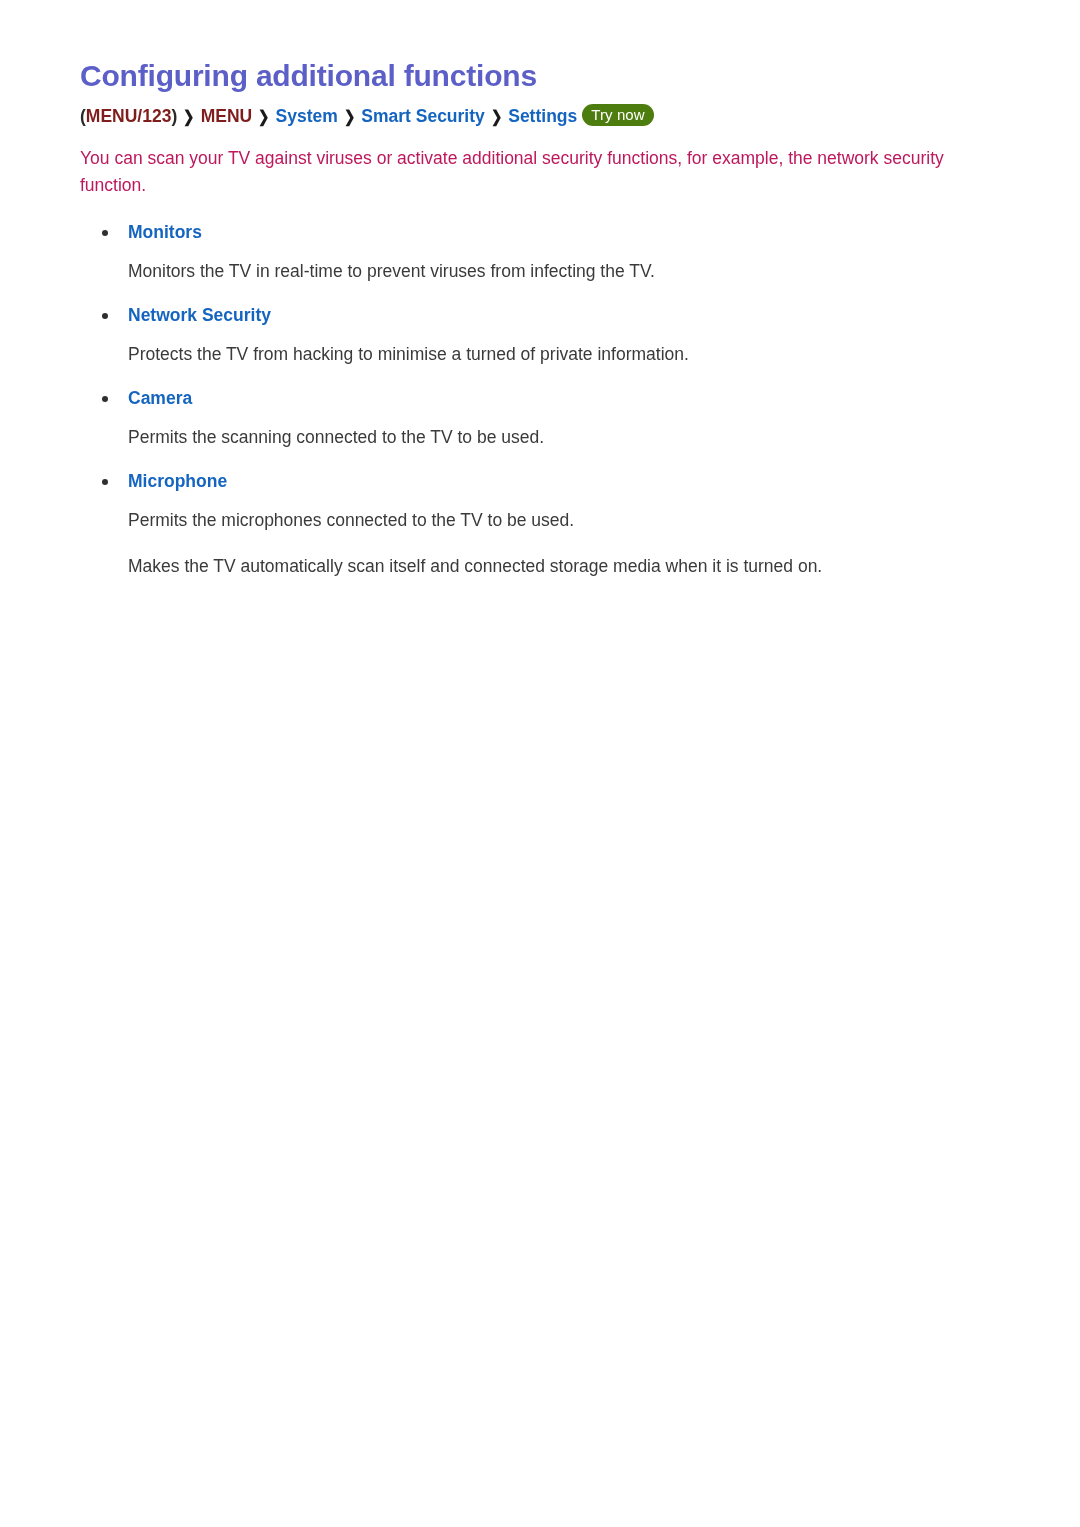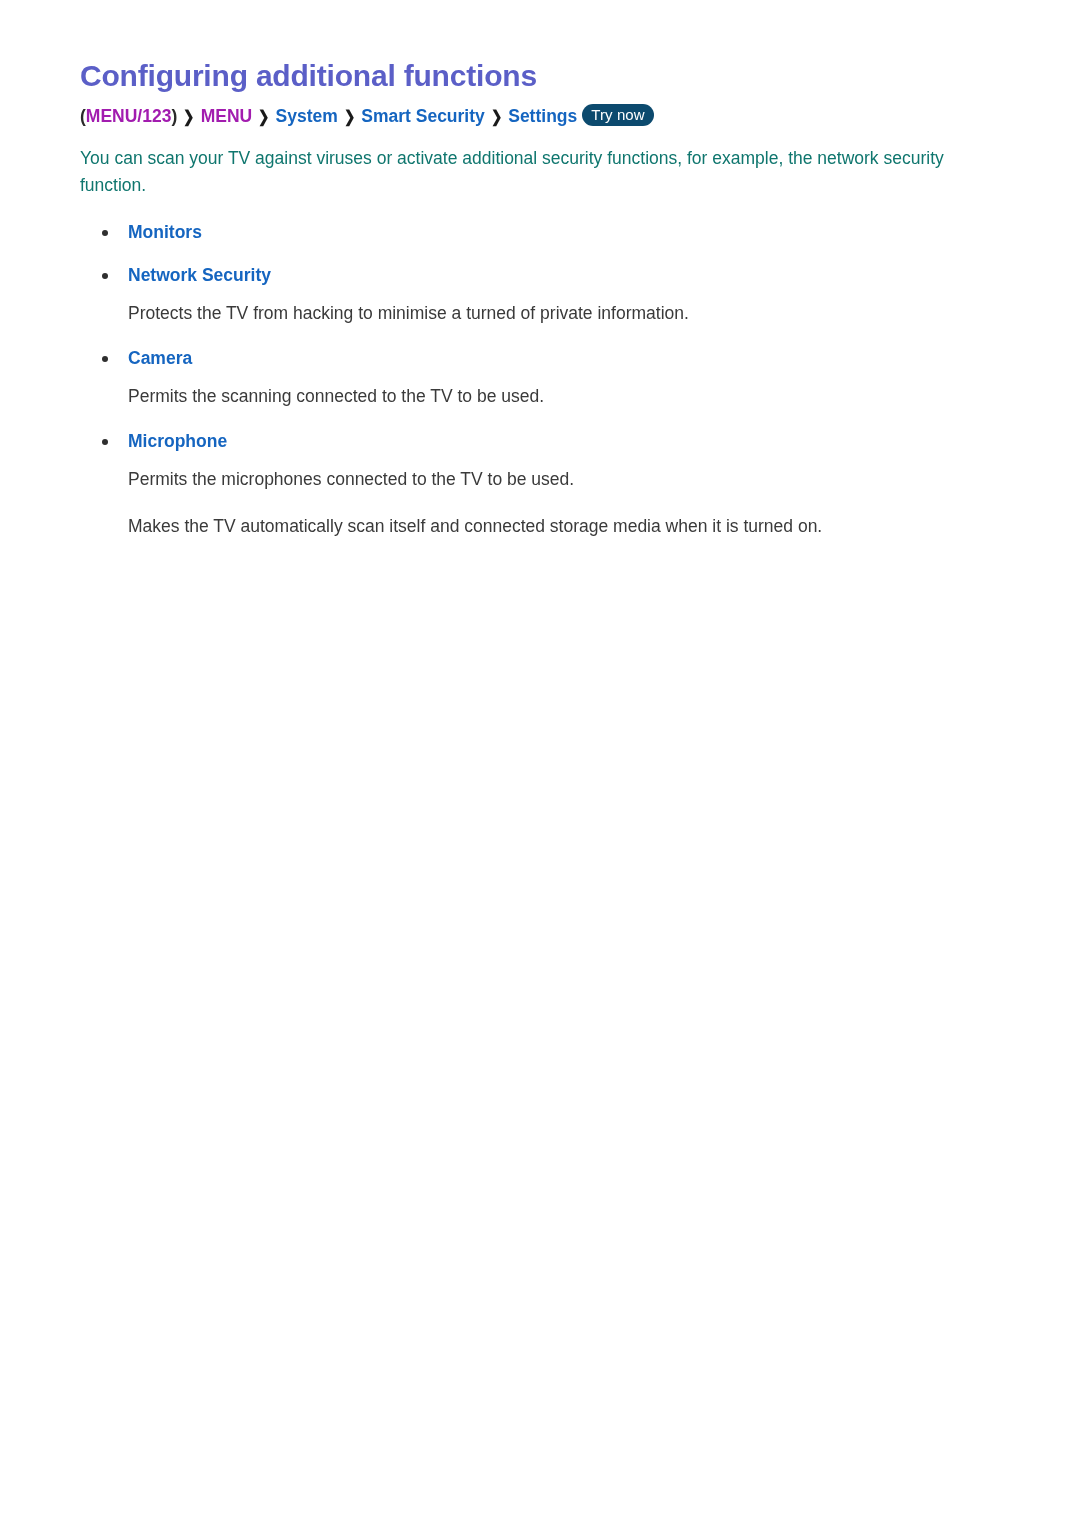--- a/index.html
+++ b/index.html
@@ -51,53 +51,53 @@
     line-height: 1.4;
     margin: 0 0 16px 0;
     white-space: nowrap;
     display: block;
   }
   .bc-paren {
     color: #2a2a2a;
     font-weight: bold;
   }
   .bc-teal {
-    color: #a21caf;
+    color: #7f1d1d;
     font-weight: bold;
   }
   .bc-blue {
     color: #1565c0;
     font-weight: bold;
   }
   .bc-sep {
     color: #1a1a1a;
     font-weight: bold;
     font-size: 16px;
     padding: 0 5px;
     display: inline-block;
     transform: scaleX(0.85);
   }
   .try-now {
     display: inline-block;
-    background: #0c4a6e;
+    background: #4d7c0f;
     color: #ffffff;
     font-size: 15px;
     font-weight: normal;
     border-radius: 11px;
     padding: 1px 9px 2px 9px;
     line-height: 19px;
     vertical-align: 2px;
     margin-left: 5px;
     letter-spacing: 0.1px;
   }
 
   
   .intro {
     font-size: 17.5px;
-    color: #0f766e;
+    color: #be185d;
     line-height: 1.55;
     margin: 16px 0 22px 0;
     width: 880px;
   }
 
   
   .feature-list {
     margin: 0;
     padding: 0;
     list-style: none;
@@ -148,20 +148,21 @@
 
     <p class="intro">You can scan your TV against viruses or activate additional security functions, for example, the network security function.</p>
 
     <ul class="feature-list">
 
       <li class="feature-item">
         <div class="feature-head">
           <span class="bullet"></span>
           <span class="feature-label">Monitors</span>
         </div>
+        <span class="feature-desc">Monitors the TV in real-time to prevent viruses from infecting the TV.</span>
       </li>
 
       <li class="feature-item">
         <div class="feature-head">
           <span class="bullet"></span>
           <span class="feature-label">Network Security</span>
         </div>
         <span class="feature-desc">Protects the TV from hacking to minimise a turned of private information.</span>
       </li>
 

